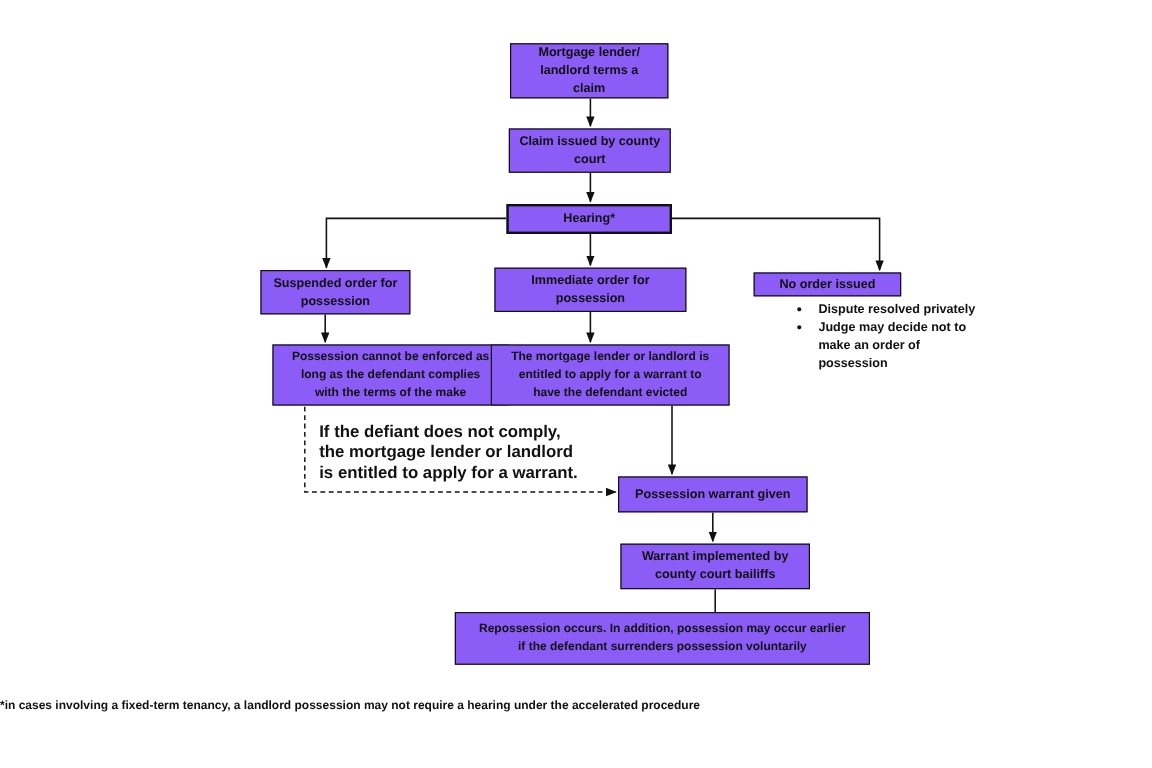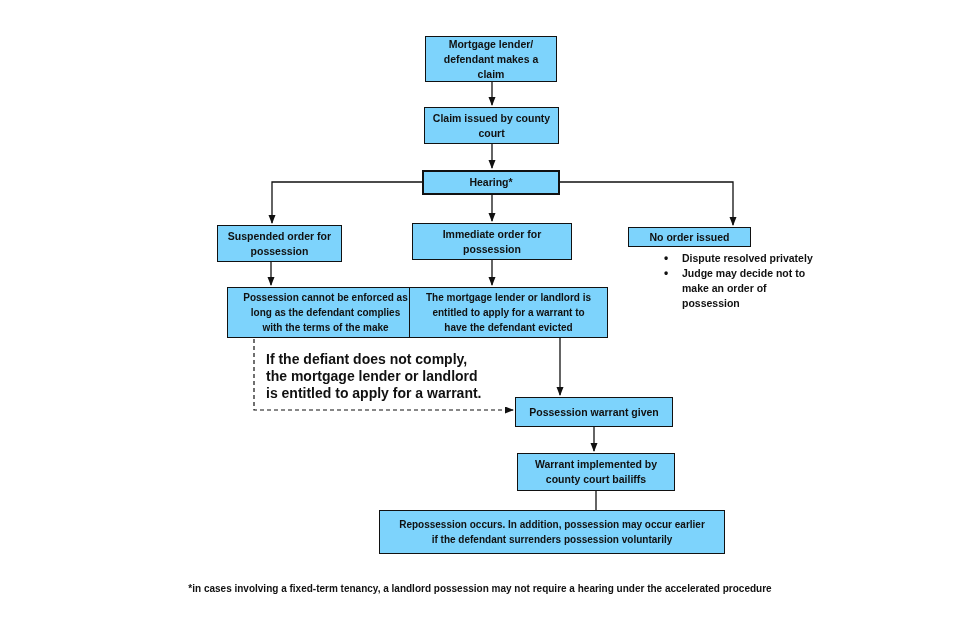--- a/index.html
+++ b/index.html
@@ -2,21 +2,21 @@
 <html><head>
 <meta charset="utf-8">
 <style>
   html,body{margin:0;padding:0;background:#fff;}
   .canvas{
     position:relative;width:960px;height:640px;background:#ffffff;
     font-family:"Liberation Sans", sans-serif;color:#111;overflow:hidden;
   }
   .connectors{position:absolute;left:0;top:0;width:960px;height:640px;}
   .node{
-    position:absolute;box-sizing:border-box;background:#7dd3fc;
+    position:absolute;box-sizing:border-box;background:#8b5cf6;
     border:1.6px solid #111;display:flex;flex-direction:column;
     justify-content:center;align-items:center;text-align:right;
     font-weight:bold;font-size:10.5px;line-height:15px;padding:1px 4px;
   }
   .node .ln{display:block;white-space:nowrap;}
   .node-wide{font-size:10px;}
   
   .n-claim-made{left:425px;top:36px;width:132px;height:46px;}
   .n-claim-issued{left:424px;top:107px;width:135px;height:37px;}
   .n-hearing{left:422px;top:170px;width:138px;height:25px;border-width:2px;}
@@ -36,21 +36,21 @@
   .bullets li{list-style:none;position:relative;padding-left:24px;width:136px;}
   .bullets li::before{content:"\2022";position:absolute;left:6px;top:0;font-size:12px;}
   
   .note{
     position:absolute;left:266px;top:351px;width:200px;
     font-weight:bold;font-size:14px;line-height:17px;
   }
   .note .ln{display:block;white-space:nowrap;}
   
   .footnote{
-    position:absolute;left:0;right:0;top:583px;text-align:center;
+    position:absolute;left:0;right:0;top:583px;
     font-weight:bold;font-size:10px;
   }
 </style>
 </head>
 <body>
 
 <div class="canvas">
 
   <svg class="connectors" width="960" height="640" viewBox="0 0 960 640" fill="none">
     <defs>
@@ -66,21 +66,21 @@
     <path d="M271 262 V285" stroke="#111" stroke-width="1.3" marker-end="url(#ah)"></path>
     <path d="M492 260 V285" stroke="#111" stroke-width="1.3" marker-end="url(#ah)"></path>
     <path d="M560 338 V395" stroke="#111" stroke-width="1.3" marker-end="url(#ah)"></path>
     <path d="M594 427 V451" stroke="#111" stroke-width="1.3" marker-end="url(#ah)"></path>
     <path d="M596 491 V519" stroke="#111" stroke-width="1.3" marker-end="url(#ah)"></path>
     <path d="M254 339 V410 H513" stroke="#111" stroke-width="1.2" stroke-dasharray="4 3" marker-end="url(#ah)"></path>
   </svg>
 
   <div class="node n-claim-made">
     <span class="ln">Mortgage lender/</span>
-    <span class="ln">defendant makes a</span>
+    <span class="ln">landlord terms a</span>
     <span class="ln">claim</span>
   </div>
 
   <div class="node n-claim-issued">
     <span class="ln">Claim issued by county</span>
     <span class="ln">court</span>
   </div>
 
   <div class="node n-hearing">
     <span class="ln">Hearing*</span>

